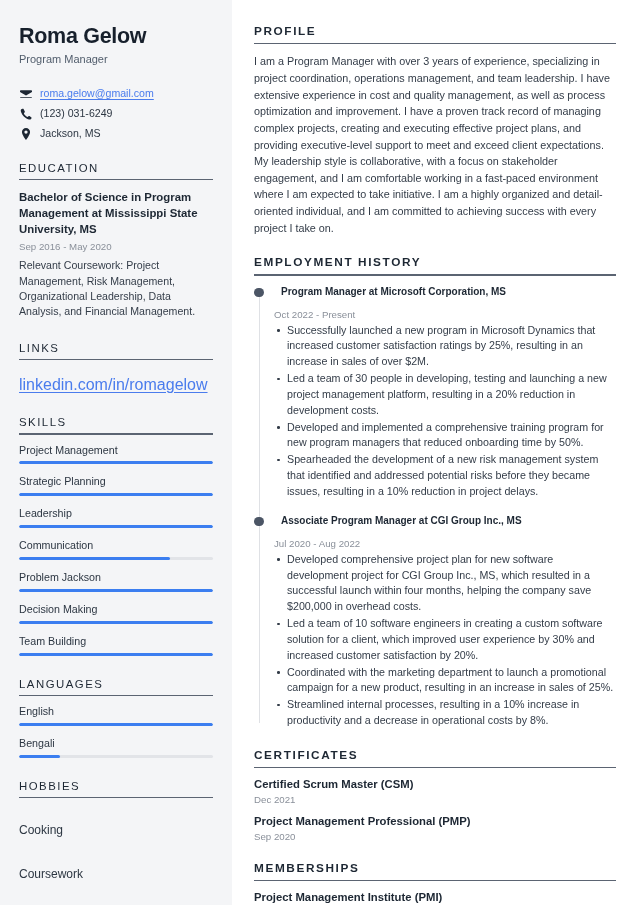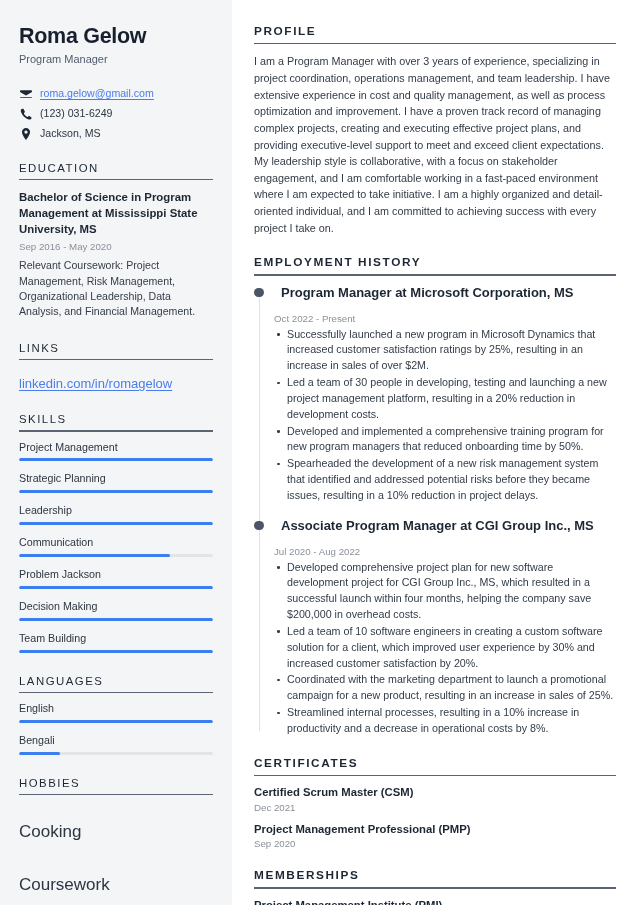--- a/index.html
+++ b/index.html
@@ -97,21 +97,21 @@
     line-height: 1.3;
   }
   .edu-desc {
     font-size: 10.6px;
     color: #343d49;
     line-height: 1.45;
     margin-top: 5px;
   }
 
   .links-list a, .links-list .lnk {
-    font-size: 13px;
+    font-size: 16px;
     color: #4a7ced;
     text-decoration: underline;
     text-underline-offset: 1.5px;
     display: block;
     margin-top: 16px;
   }
 
   .skill-row { margin-bottom: 11px; }
   .skill-label {
     font-size: 10.7px;
@@ -126,21 +126,21 @@
     width: 100%;
     overflow: hidden;
   }
   .bar-fill {
     height: 3px;
     background: #3b7ef0;
     border-radius: 2px;
   }
 
   .hobby-item {
-    font-size: 17px;
+    font-size: 12px;
     color: #2c3642;
     line-height: 1.78;
     margin-top: 22px;
   }
 
   
   .main {
     flex: 1;
     padding: 24px 24px 0 22px;
     background: #ffffff;
@@ -186,21 +186,21 @@
   .job-dot {
     position: absolute;
     left: 0px;
     top: 3px;
     width: 9.5px;
     height: 9.5px;
     border-radius: 50%;
     background: #4b5565;
   }
   .job-head {
-    font-size: 13px;
+    font-size: 10px;
     font-weight: bold;
     color: #1d2733;
     line-height: 1.3;
     padding-left: 7px;
   }
   .job-dates {
     font-size: 9.7px;
     color: #8a909a;
     margin-top: 11px;
     margin-bottom: 3px;

